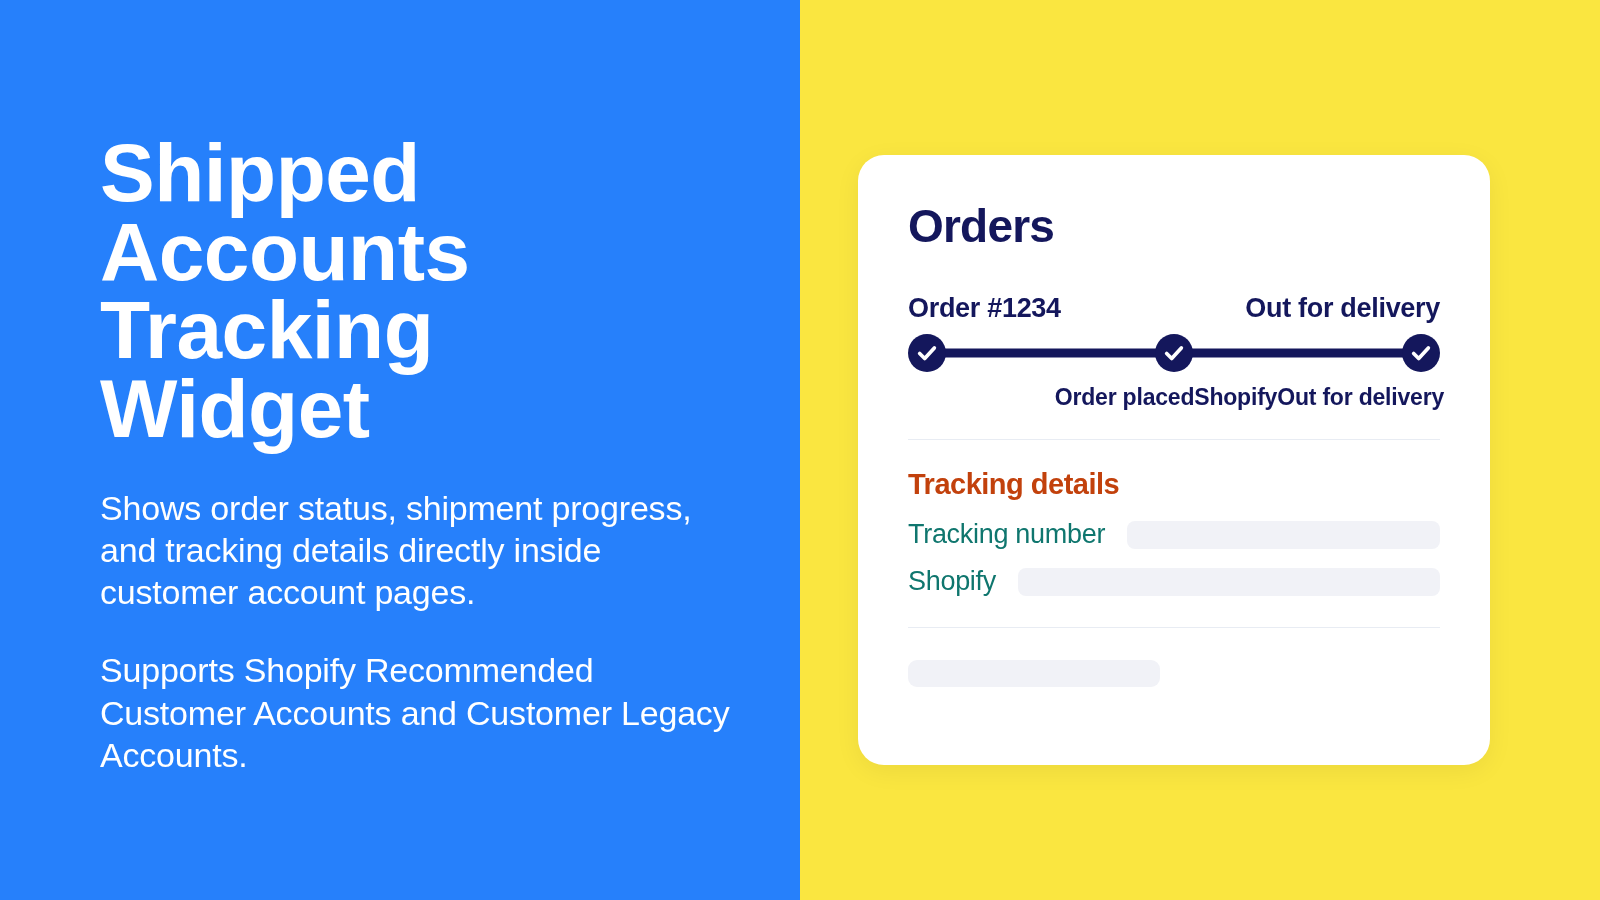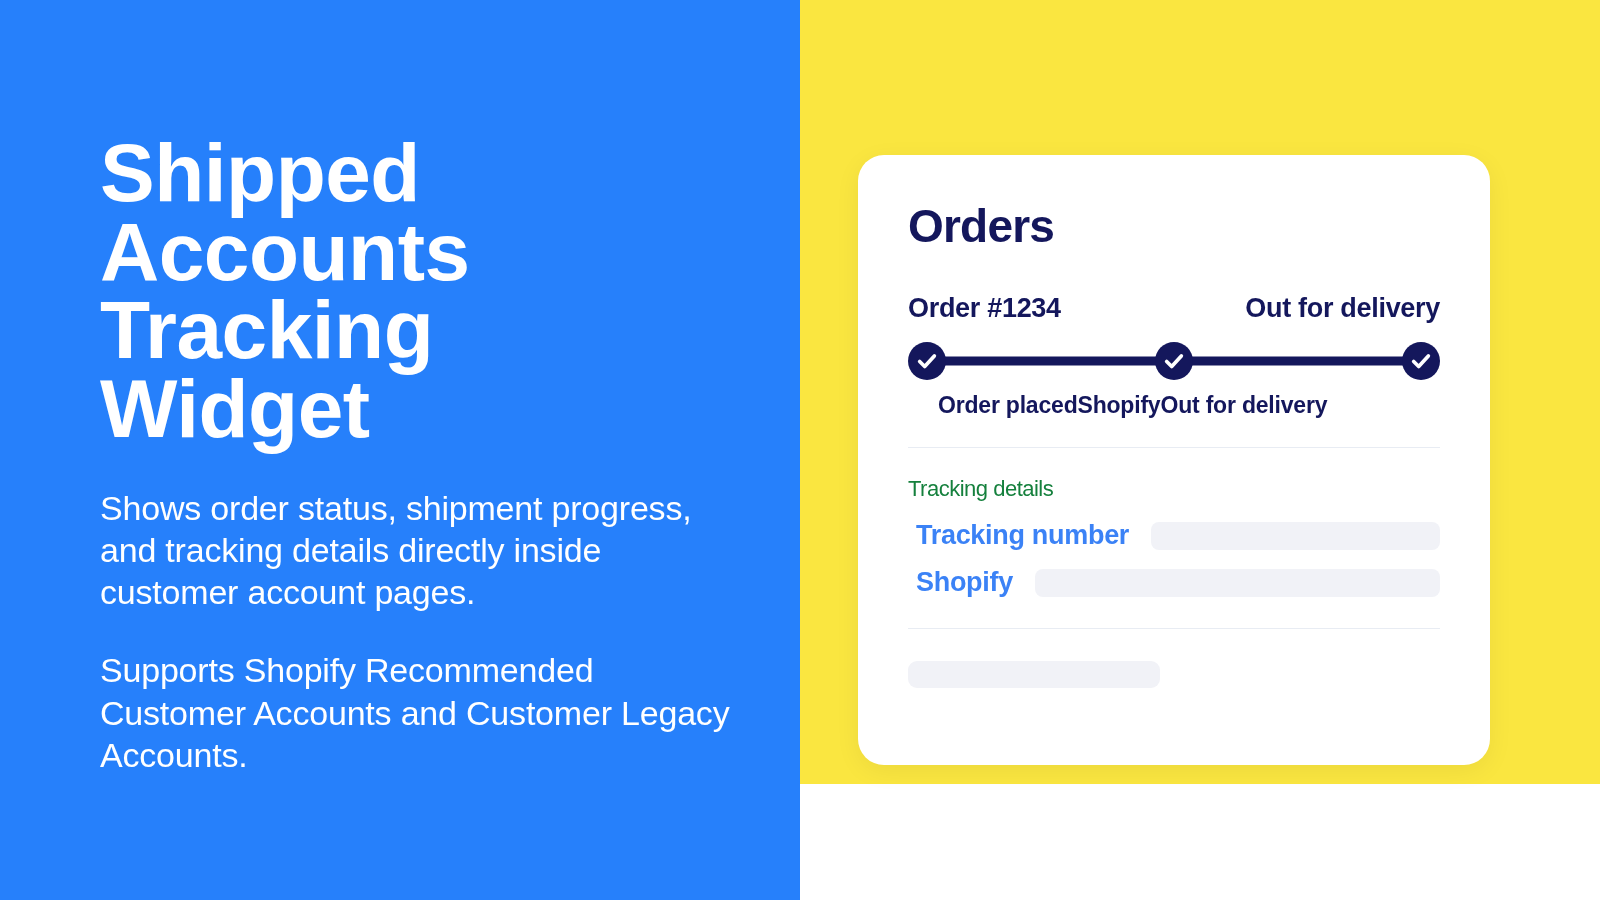--- a/index.html
+++ b/index.html
@@ -57,21 +57,21 @@
     width: 640px;
   }
 
   .paragraph + .paragraph {
     margin-top: 36px;
   }
 
   
   .right-panel {
     width: 800px;
-    height: 784px;
+    height: 900px;
     background: #fae640;
     position: relative;
   }
 
   .order-card {
     position: absolute;
     left: 58px;
     top: 155px;
     width: 632px;
     height: 610px;
@@ -87,21 +87,21 @@
     color: #14175c;
     letter-spacing: -0.8px;
     line-height: 1;
     margin-bottom: 44px;
   }
 
   .order-row {
     display: flex;
     justify-content: space-between;
     align-items: center;
-    margin-bottom: 16px;
+    margin-bottom: 8px;
   }
 
   .order-number,
   .order-status {
     font-size: 27px;
     font-weight: 700;
     color: #14175c;
     letter-spacing: -0.3px;
   }
 
@@ -145,21 +145,21 @@
   }
 
   .node svg {
     width: 22px;
     height: 22px;
     display: block;
   }
 
   .tracker-labels {
     display: flex;
-    justify-content: flex-start;
+    justify-content: flex-end;
     margin-top: 10px;
     padding-left: 36px;
   }
 
   .tracker-label {
     font-size: 23px;
     font-weight: 700;
     color: #14175c;
     letter-spacing: -0.2px;
     white-space: nowrap;
@@ -169,41 +169,40 @@
   .tracker-label:nth-child(3) { margin-right: -4px; }
 
   .divider {
     height: 1px;
     background: #e8ecf3;
     margin: 28px 0 0 0;
   }
 
   
   .details-title {
-    font-size: 22px;
-    font-weight: 400;
-    color: #15803d;
+    font-size: 29px;
+    font-weight: 700;
+    color: #c2410c;
     letter-spacing: -0.5px;
     margin-top: 28px;
     margin-bottom: 18px;
   }
 
   .detail-row {
     display: flex;
     align-items: center;
     margin-bottom: 16px;
   }
 
   .detail-label {
     font-size: 27px;
-    font-weight: 700;
-    color: #3b82f6;
+    font-weight: 400;
+    color: #0f766e;
     letter-spacing: -0.3px;
     white-space: nowrap;
-    margin-left: 8px;
   }
 
   .skeleton {
     flex: 1;
     height: 28px;
     background: #f1f2f7;
     border-radius: 8px;
   }
 
   .detail-row.tracking-number .skeleton { margin-left: 22px; }

